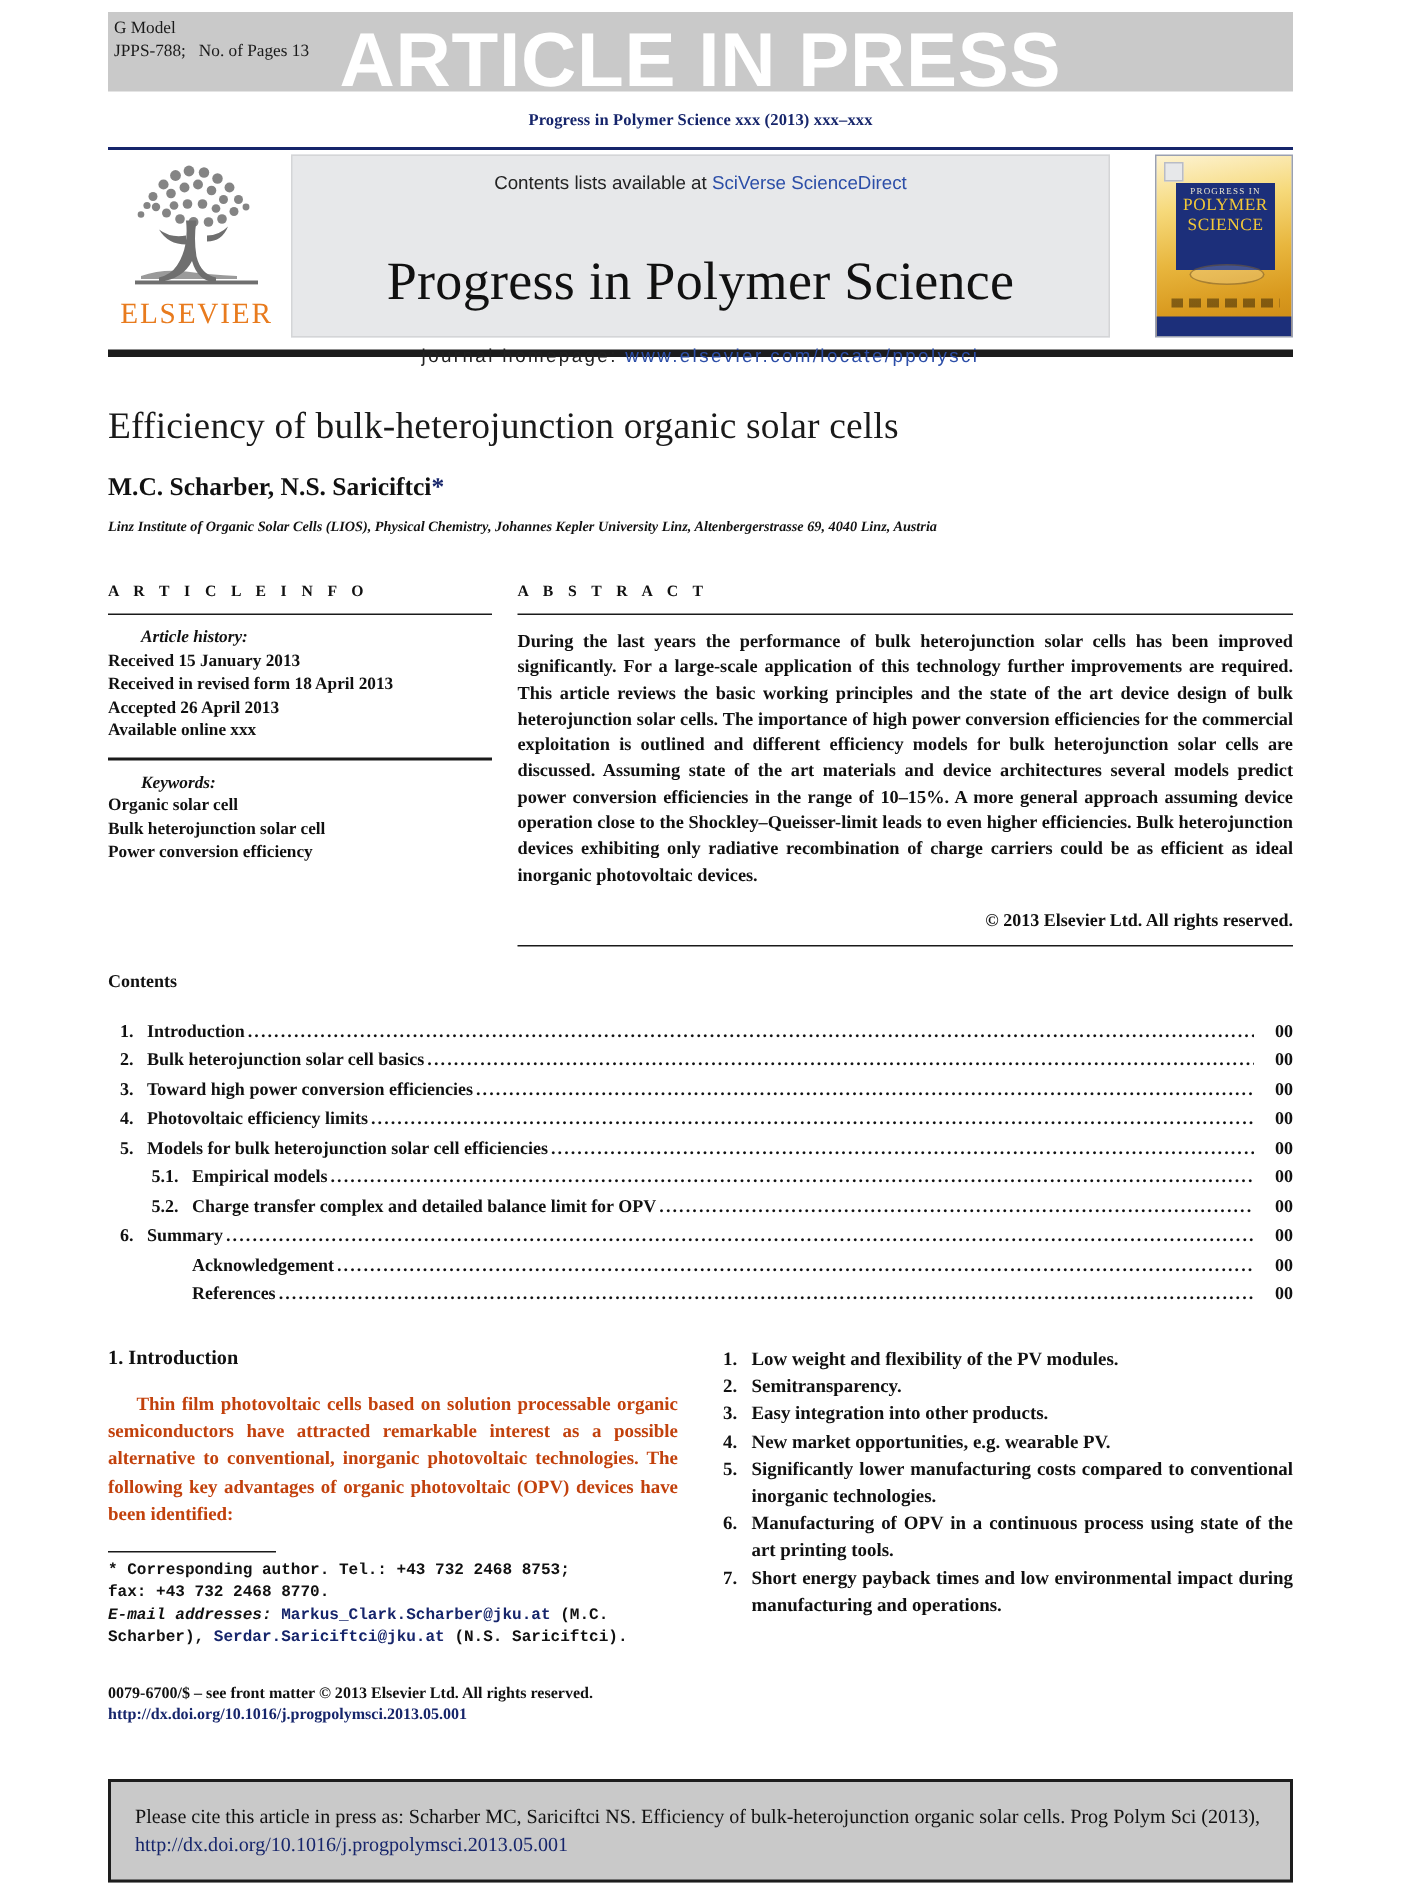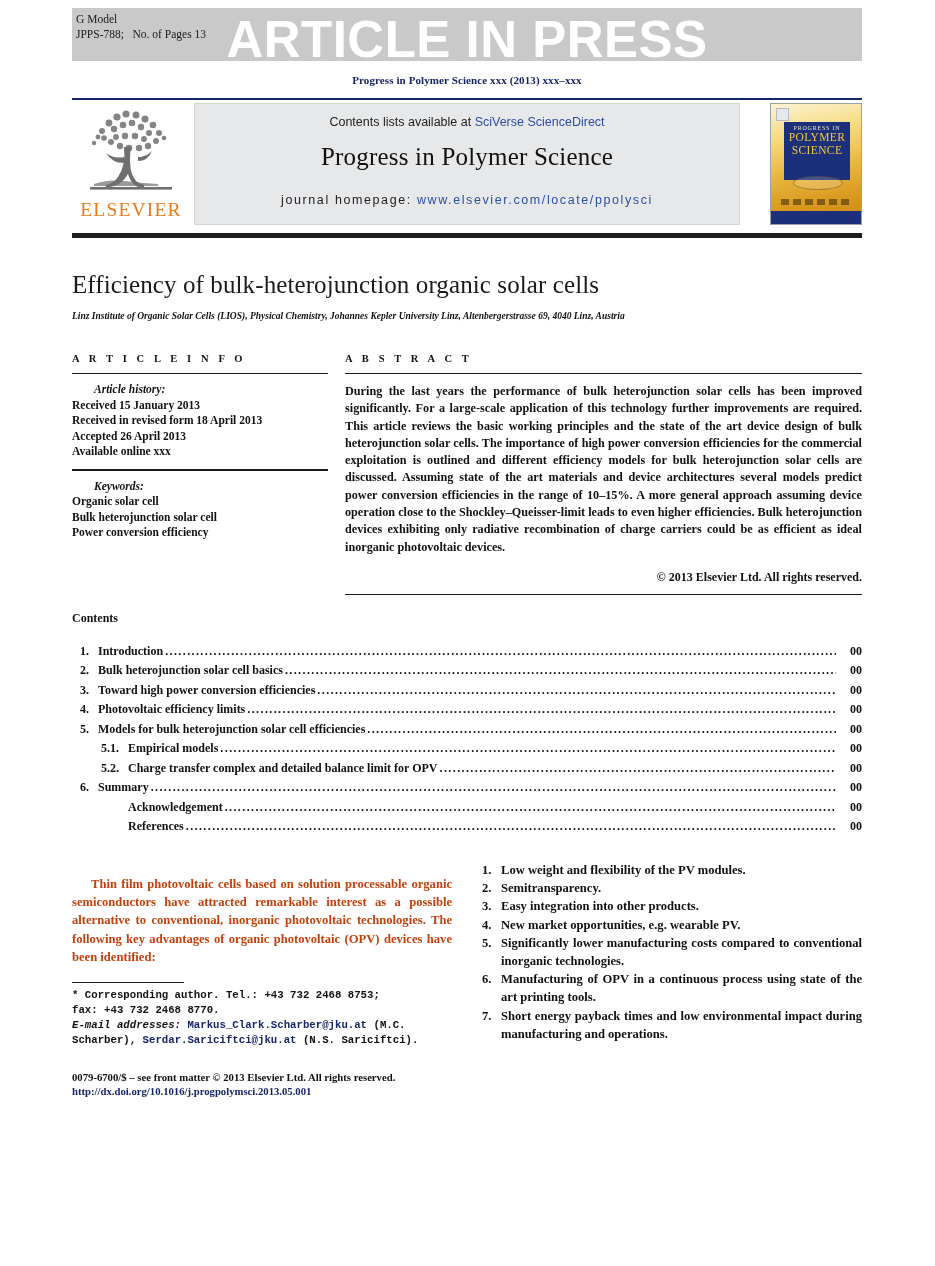--- a/index.html
+++ b/index.html
@@ -96,23 +96,23 @@
     font-size: 12.5px;
     color: #222222;
     margin-top: 11px;
   }
   .contents-avail .sd {
     color: #2c4ea8;
   }
   .journal-name {
     text-align: center;
     font-family: "Liberation Serif", serif;
-    font-size: 25px;
-    color: #111111;
-    margin-top: 14px;
+    font-size: 36px;
+    color: #111111;
+    margin-top: 37px;
     letter-spacing: 0.2px;
   }
   .homepage {
     text-align: center;
     font-family: "Liberation Sans", sans-serif;
     font-size: 12.5px;
     color: #222222;
     margin-top: 22px;
     letter-spacing: 1.6px;
   }
@@ -489,20 +489,21 @@
         <div class="cover-mid"></div>
         <div class="cover-bottomtext"></div>
         <div class="cover-footer"></div>
       </div>
     </div>
 
     <div class="black-rule"></div>
 
     <div class="title-block">
       <div class="paper-title">Efficiency of bulk-heterojunction organic solar cells</div>
+      <div class="authors"><span>M.C. Scharber, N.S. Sariciftci</span><span class="star">*</span></div>
       <div class="affiliation">Linz Institute of Organic Solar Cells (LIOS), Physical Chemistry, Johannes Kepler University Linz, Altenbergerstrasse 69, 4040 Linz, Austria</div>
     </div>
 
     <div class="info-abstract">
 
       <div class="col-info">
         <div class="sec-head">A R T I C L E   I N F O</div>
         <div class="hr-thin"></div>
         <div class="info-body">
           <div class="ital">Article history:</div>
@@ -602,20 +603,21 @@
           <span class="toc-dots">............................................................................................................................................................</span>
           <span class="toc-page">00</span>
         </div>
 
       </div>
     </div>
 
     <div class="body-cols">
 
       <div class="bcol-left">
+        <div class="body-head">1.  Introduction</div>
         <div class="body-p">Thin film photovoltaic cells based on solution processable organic semiconductors have attracted remarkable interest as a possible alternative to conventional, inorganic photovoltaic technologies. The following key advantages of organic photovoltaic (OPV) devices have been identified:</div>
 
         <div class="footnote-rule"></div>
         <div class="footnote">
           <div>*  Corresponding author. Tel.: +43 732 2468 8753;</div>
           <div>fax: +43 732 2468 8770.</div>
           <div>
             <span class="ital">E-mail addresses:</span>
             <span class="link">Markus_Clark.Scharber@jku.at</span>
             <span>(M.C. Scharber),</span>
@@ -658,13 +660,16 @@
           <li class="adv-item">
             <span class="adv-num">7.</span>
             <span class="adv-text">Short energy payback times and low environmental impact during manufacturing and operations.</span>
           </li>
         </ol>
       </div>
 
     </div>
   </div>
 
+  <div class="cite-box">
+    <div class="cite-text"><span>Please cite this article in press as: Scharber MC, Sariciftci NS. Efficiency of bulk-heterojunction organic solar cells. Prog Polym Sci (2013), </span><span class="link">http://dx.doi.org/10.1016/j.progpolymsci.2013.05.001</span></div>
+  </div>
 </div>
 
 </body></html>

